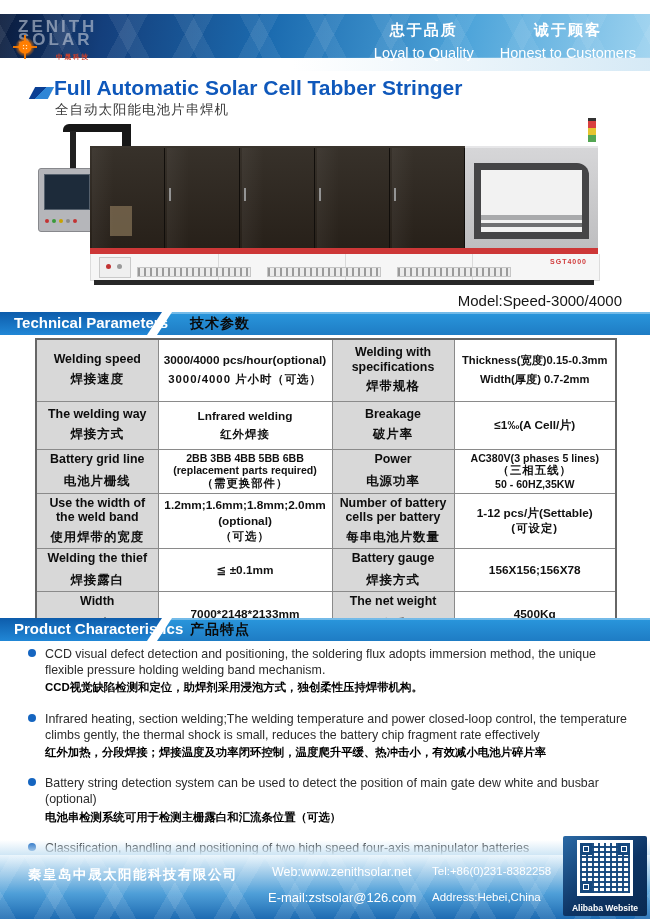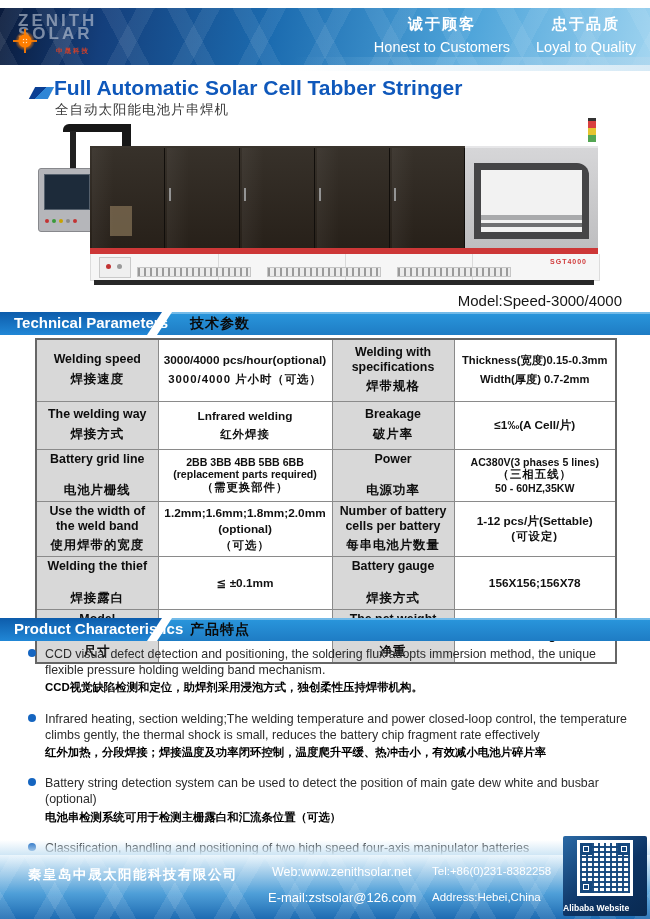--- a/index.html
+++ b/index.html
@@ -1,19 +1,19 @@
 <!DOCTYPE html>
 <html><head>
 <meta charset="utf-8">
 <style>
   html,body{margin:0;padding:0;background:#e9e9e9;}
   .page{position:relative;width:650px;height:919px;margin:0 auto;background:#fff;overflow:hidden;
         font-family:"Liberation Sans","DejaVu Sans",sans-serif;}
   
-  .topbar{position:absolute;left:0;top:8px;width:650px;height:57px;
+  .topbar{position:absolute;left:0;top:14px;width:650px;height:44px;
     background:linear-gradient(100deg,#0a1b3c 0%,#143f7c 16%,#1c6cb0 42%,#4fa5da 72%,#9cd2ef 100%);}
   .topbar::after{content:"";position:absolute;inset:0;
     background:repeating-linear-gradient(62deg,rgba(255,255,255,.07) 0 16px,transparent 16px 58px),
                repeating-linear-gradient(-62deg,rgba(255,255,255,.07) 0 16px,transparent 16px 58px);}
   .logo{position:absolute;left:18px;top:5px;width:110px;color:rgba(195,204,216,.6);
         font-weight:bold;letter-spacing:3px;line-height:15px;font-size:17px;z-index:2;}
   .logo .l2{margin-top:-2px;}
   .logo .sub{font-size:6.5px;letter-spacing:2px;color:#d0402a;margin-top:2px;text-align:center;font-weight:bold;}
   .sun{position:absolute;left:14px;top:22px;width:22px;height:22px;border-radius:50%;
        background:radial-gradient(circle,#fff3d8 0 2px,#ff7d00 3px 6px,rgba(255,125,0,.55) 7px,rgba(255,125,0,0) 10px);z-index:3;}
@@ -91,21 +91,21 @@
   .tbl td.hd{background:#d8d8d8;}
   .tbl .hen{font-weight:bold;font-size:12.4px;color:#0d0d0d;line-height:1.18;}
   .tbl .hcn{font-weight:bold;font-size:12.4px;color:#0d0d0d;margin-top:4px;letter-spacing:1px;}
   .tbl td.vl{background:#fff;font-weight:bold;font-size:11.8px;color:#111;}
   .tbl td.vl div{margin:2px 0;line-height:1.2;}
   .tbl td.vl div:empty{display:none;}
   .tbl .cnl{font-size:11.4px;letter-spacing:1px;}
   .tbl tr.r1 td.vl div{margin:6px 0;}
   .tbl tr.r2 td.vl div{margin:5px 0;}
   .tbl tr.r3 td.vl{font-size:10.6px;} .tbl tr.r3 td.vl div{margin:0;}
-  .tbl tr.r3 .hcn,.tbl tr.r5 .hcn,.tbl tr.r6 .hcn{margin-top:16px;}
+  .tbl tr.r3 .hcn,.tbl tr.r5 .hcn,.tbl tr.r6 .hcn{margin-top:7px;}
   .tbl tr.r1 .c4{font-size:11.2px;}
   
   .features{position:absolute;left:28px;top:646px;width:600px;}
   .feat-item{position:relative;padding-left:17px;margin-bottom:15px;}
   .feat-dot{position:absolute;left:0;top:3px;width:8px;height:8px;border-radius:50%;background:#1565c0;}
   .feat-en{font-size:12.4px;color:#2b2b2b;line-height:1.3;}
   .feat-cn{font-size:11.4px;font-weight:bold;color:#000;line-height:1.35;margin-top:2px;}
   
   .pre-footer{position:absolute;left:0;top:840px;width:650px;height:15px;
       background:linear-gradient(180deg,rgba(207,230,245,0),#cfe6f5);}
@@ -124,42 +124,42 @@
   
   .qr-patch{position:absolute;left:563px;top:836px;width:84px;height:80px;z-index:5;
       background:linear-gradient(140deg,#2a69a5 0%,#0d3464 55%,#092a52 100%);border-radius:2px;}
   .qr{position:absolute;left:14px;top:4px;width:56px;height:56px;background:#fff;}
   .qr-mod{position:absolute;inset:3px;
       background-image:repeating-linear-gradient(0deg,rgba(20,71,125,.95) 0 2px,transparent 2px 5px),
                        repeating-linear-gradient(90deg,rgba(20,71,125,.95) 0 2px,transparent 2px 6px);}
   .qr .f{position:absolute;width:12px;height:12px;border:3px solid #14477d;background:#fff;box-sizing:border-box;}
   .qr .f i{position:absolute;inset:1px;background:#14477d;display:block;}
   .qr .f.tl{left:3px;top:3px;} .qr .f.tr{right:3px;top:3px;} .qr .f.bl{left:3px;bottom:3px;}
-  .qr-label{position:absolute;left:0;right:0;bottom:3px;font-size:8.6px;font-weight:bold;color:#fff;}
+  .qr-label{position:absolute;left:0;right:0;bottom:3px;text-align:center;font-size:8.6px;font-weight:bold;color:#fff;}
 </style>
 </head>
 <body>
 
 <div class="page">
 
   <div class="topbar">
     <div class="logo">
       <div class="l1">ZENITH</div>
       <div class="l2">SOLAR</div>
       <div class="sub">中晟科技</div>
     </div>
     <div class="sun"></div>
     <div class="slogans">
       <div>
+        <div class="cn">忠于品质</div>
+        <div class="en">Loyal to Quality</div>
+      </div>
+      <div>
         <div class="cn">诚于顾客</div>
         <div class="en">Honest to Customers</div>
-      </div>
-      <div>
-        <div class="cn">忠于品质</div>
-        <div class="en">Loyal to Quality</div>
       </div>
     </div>
   </div>
   <div class="header-fade"></div>
 
   <div class="flag"></div>
   <div class="title-en">Full Automatic Solar Cell Tabber Stringer</div>
   <div class="title-cn">全自动太阳能电池片串焊机</div>
 
   <div class="machine">
@@ -328,21 +328,21 @@
       <td class="hd">
             <div class="hen">Battery gauge</div>
             <div class="hcn">焊接方式</div>
           </td>
       <td class="vl">
             <div>156X156;156X78</div>
           </td>
     </tr>
     <tr class="r6" style="height:33px">
       <td class="hd">
-            <div class="hen">Model</div>
+            <div class="hen">Width</div>
             <div class="hcn">尺寸</div>
           </td>
       <td class="vl">
             <div>7000*2148*2133mm</div>
           </td>
       <td class="hd">
             <div class="hen">The net weight</div>
             <div class="hcn">净重</div>
           </td>
       <td class="vl">

